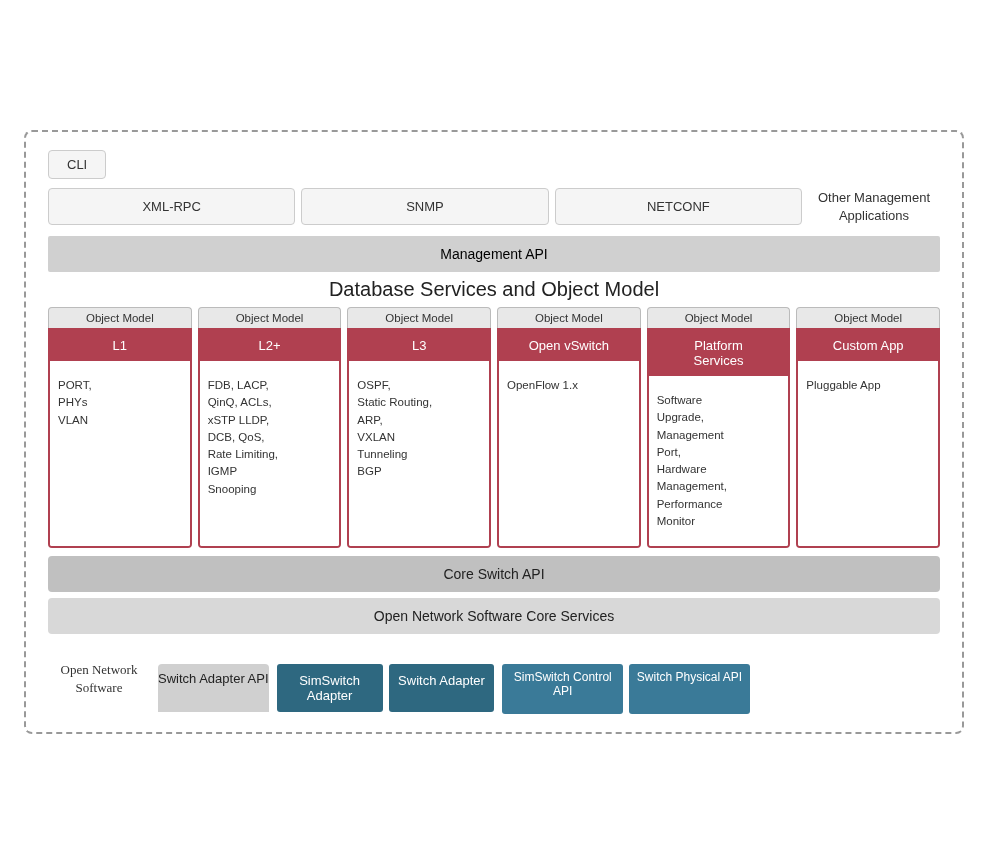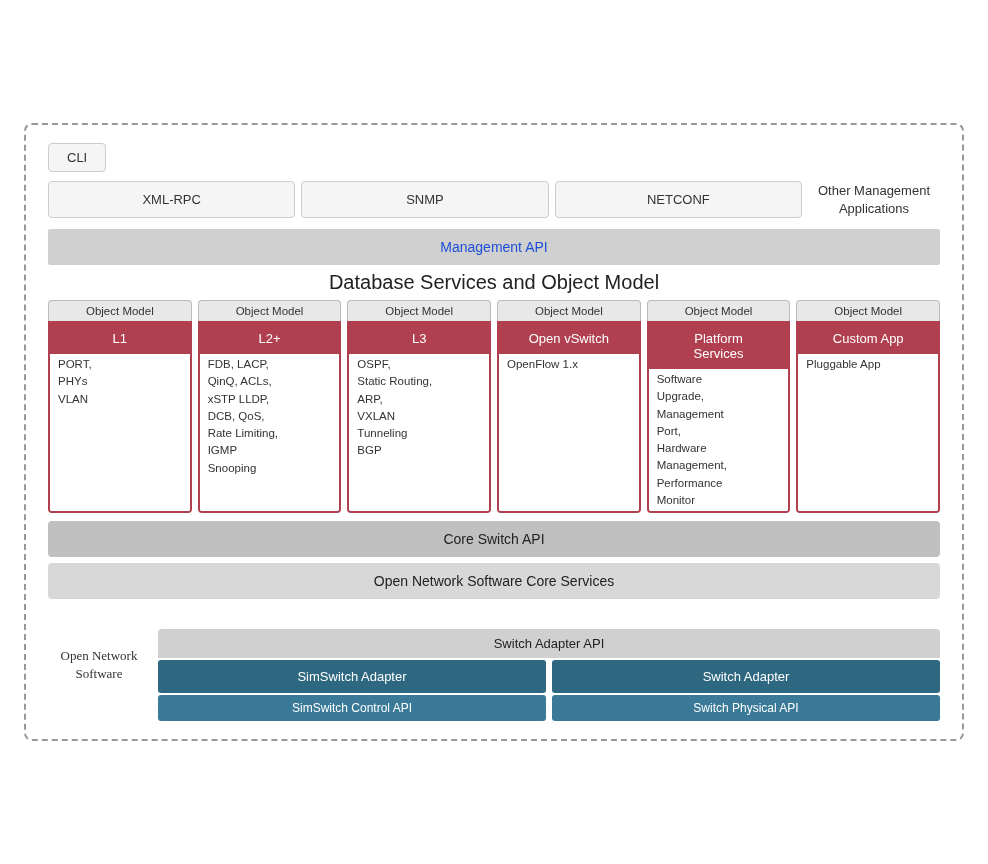--- a/index.html
+++ b/index.html
@@ -72,21 +72,21 @@
       min-width: 130px;
     }
 
     
     .mgmt-api-bar {
       background: #d0d0d0;
       border-radius: 2px;
       text-align: center;
       padding: 10px 0;
       font-size: 14px;
-      color: #1d4ed8;
+      color: #000000;
       margin: 8px 0 6px 0;
       font-weight: 400;
     }
 
     
     .db-services-label {
       text-align: center;
       font-size: 20px;
       color: #222;
       margin: 2px 0 6px 0;
@@ -129,21 +129,21 @@
       background: #b04050;
       color: #fff;
       text-align: center;
       padding: 8px 4px;
       font-size: 13px;
       font-weight: 500;
     }
 
     .obj-card-body {
       background: #fff;
-      padding: 2px 8px;
+      padding: 16px 8px;
       font-size: 11.5px;
       color: #333;
       line-height: 1.5;
       flex: 1;
     }
 
     
     .core-switch-bar {
       background: #c0c0c0;
       border-radius: 4px;
@@ -181,22 +181,22 @@
       text-align: center;
       line-height: 1.4;
       min-width: 110px;
       padding-right: 8px;
       font-family: Liberation Serif, serif;
     }
 
     .adapters-section {
       flex: 1;
       display: flex;
-      flex-direction: column;
-      gap: 0;
+      flex-direction: row;
+      gap: 8px;
       margin-top: 20px;
     }
 
     .switch-adapter-api-bar {
       background: #d0d0d0;
       border-radius: 4px 4px 0 0;
       text-align: center;
       padding: 7px 0;
       font-size: 13px;
       color: #222;

